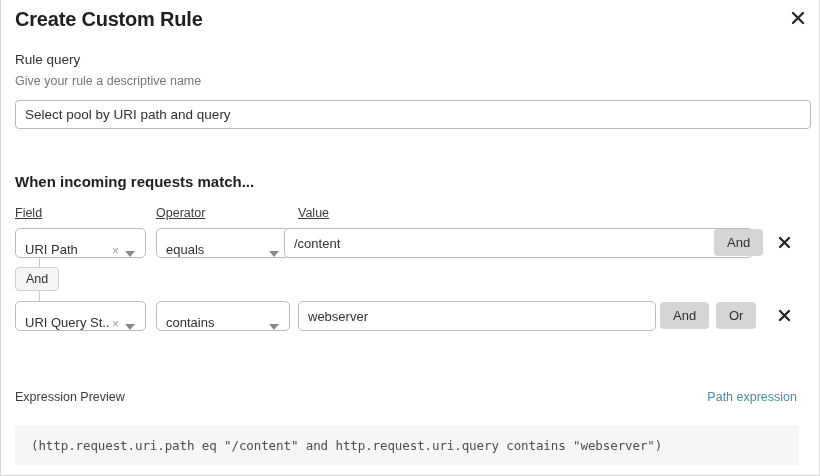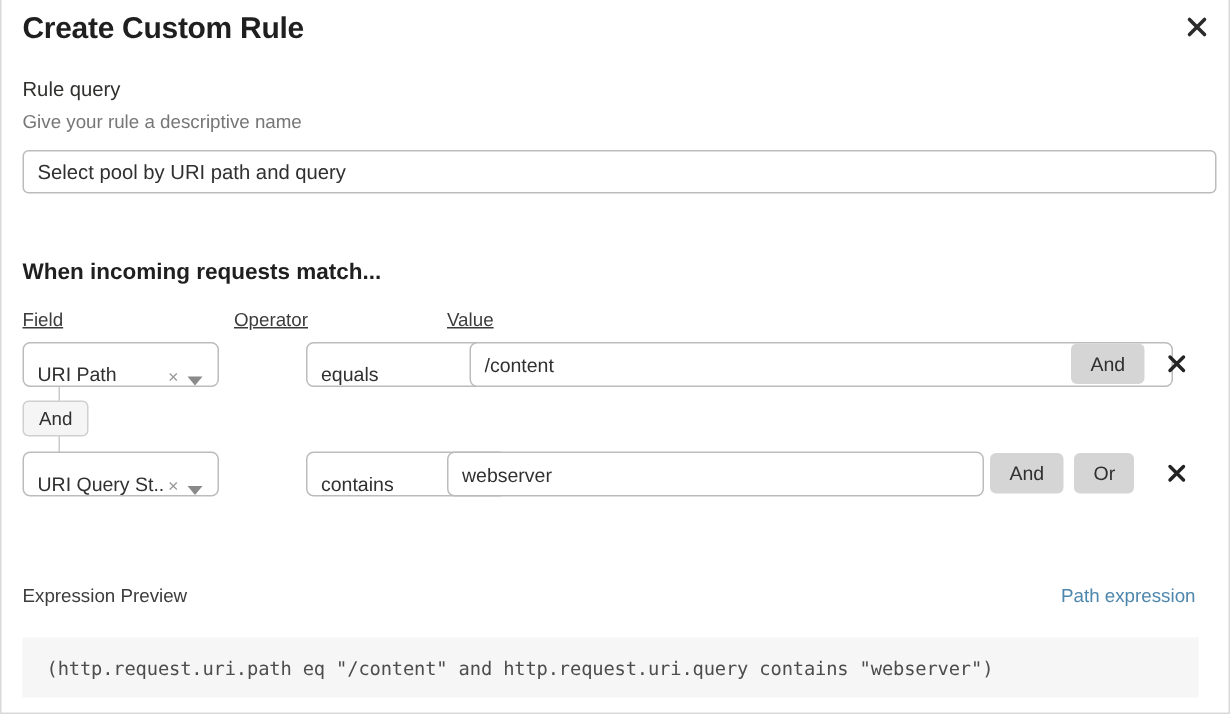--- a/index.html
+++ b/index.html
@@ -127,35 +127,35 @@
     flex: 0 0 auto;
     width: 0; height: 0;
     margin-right: 10px;
     border-left: 5px solid transparent;
     border-right: 5px solid transparent;
     border-top: 6px solid #8a8a8a;
     cursor: pointer;
   }
 
   .sel-field    { left: 14px;  width: 131px; }
-  .sel-operator { left: 155px; width: 134px; margin-left: 48px; }
+  .sel-operator { left: 155px; width: 134px; }
 
   .text-input {
     position: absolute;
     height: 30px;
     border: 1px solid #bcbcbc;
     border-radius: 5px;
     background: #ffffff;
     font-family: "Liberation Sans", sans-serif;
     font-size: 13px;
     color: #303030;
     padding: 0 9px;
     outline: none;
   }
-  .val-r1 { left: 312px; width: 469px; }
+  .val-r1 { left: 283px; width: 469px; }
   .val-r2 { left: 297px; width: 358px; }
 
   .pill {
     position: absolute;
     height: 27px;
     top: 1px;
     border: none;
     border-radius: 4px;
     background: #d5d5d5;
     color: #303030;

